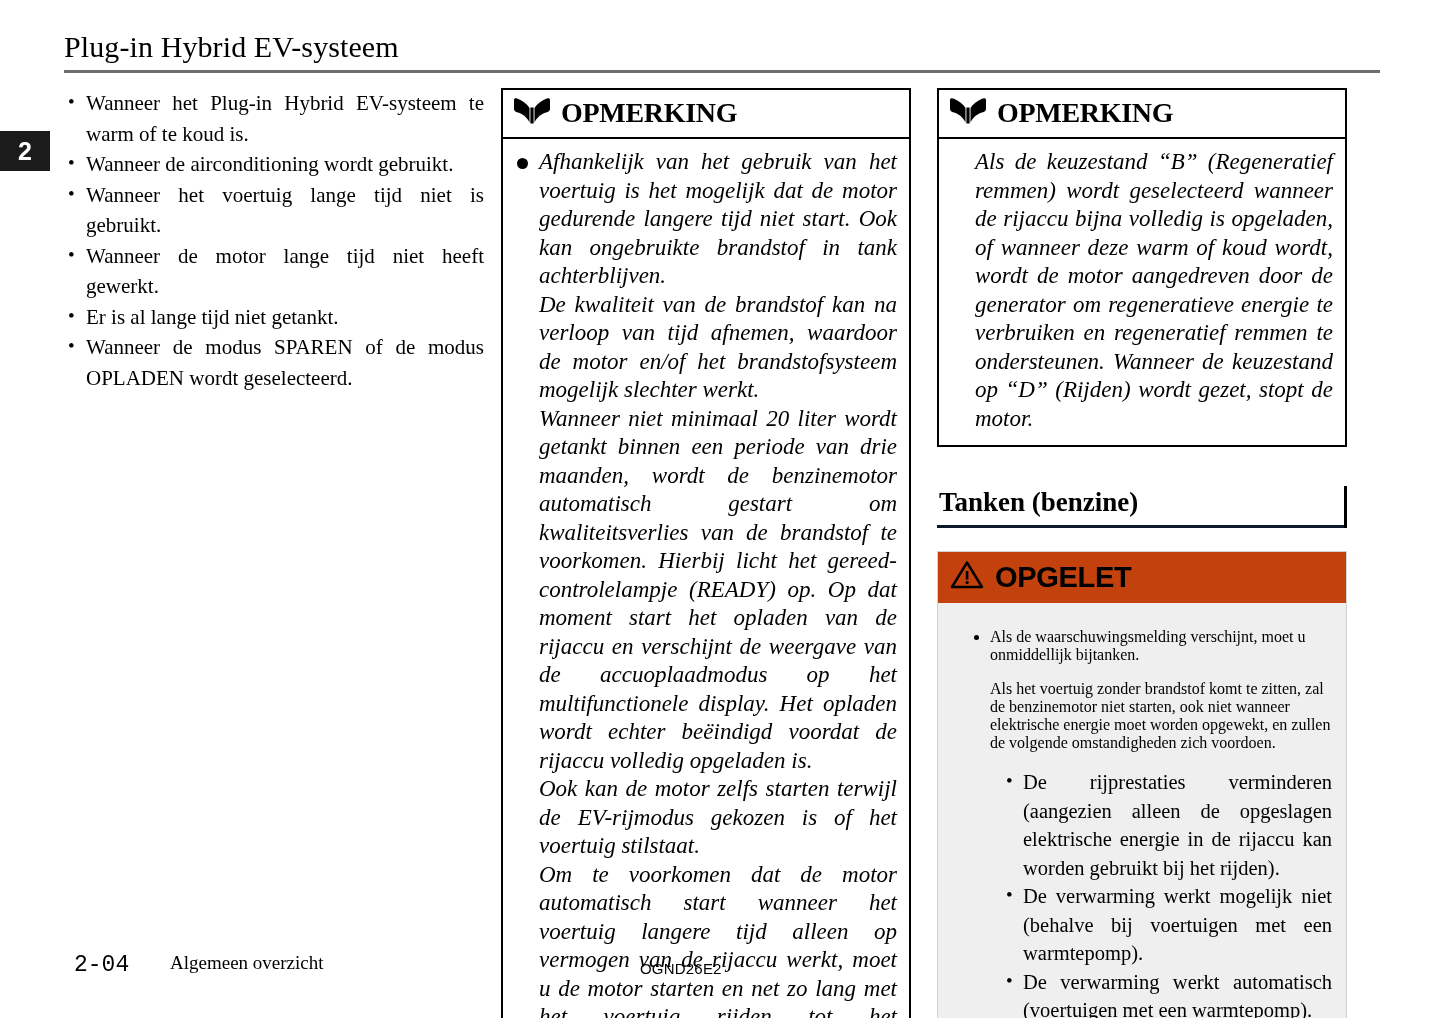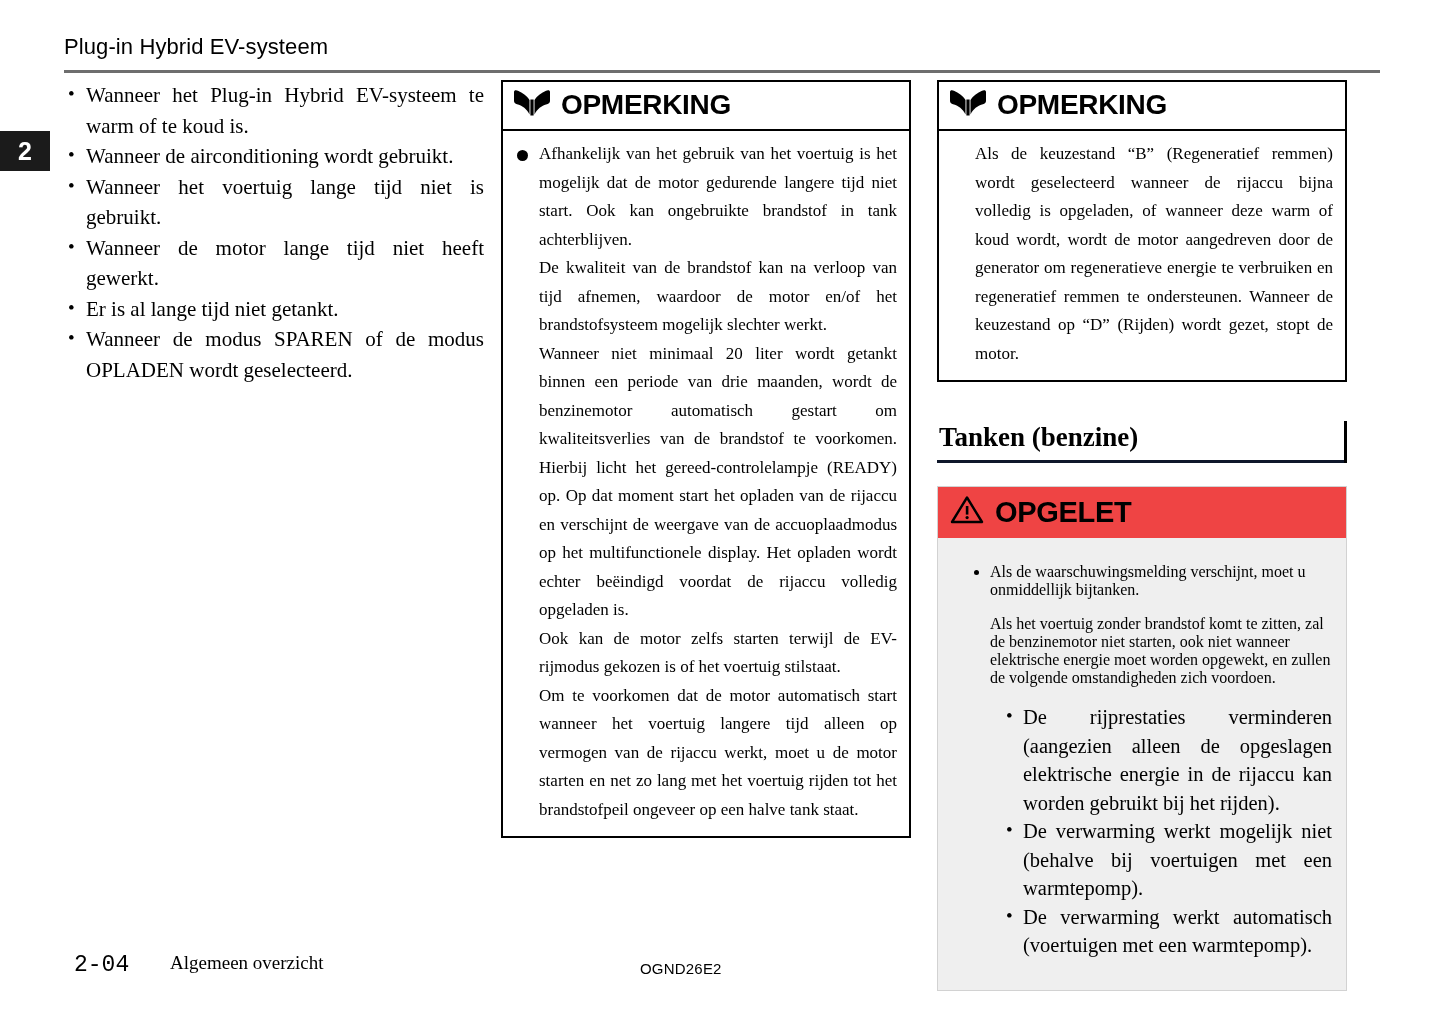--- a/index.html
+++ b/index.html
@@ -18,22 +18,22 @@
   }
 
   
   .page-header {
     position: absolute;
     left: 64px;
     top: 32px;
     width: 1316px;
   }
   .page-header .title {
-    font-family: Liberation Sans, sans-serif;
-    font-size: 22px;
+    font-family: Liberation Serif, serif;
+    font-size: 30px;
     line-height: 30px;
     letter-spacing: 0.1px;
   }
   .header-rule {
     position: absolute;
     left: 64px;
     top: 70px;
     width: 1316px;
     height: 3px;
     background: #6e6e6e;
@@ -53,21 +53,21 @@
     justify-content: center;
     font-family: "Liberation Sans", "DejaVu Sans", sans-serif;
     font-weight: bold;
     font-size: 25px;
   }
 
   
   .columns {
     position: absolute;
     left: 64px;
-    top: 80px;
+    top: 88px;
     width: 1316px;
     height: 800px;
   }
   .col {
     position: absolute;
     top: 0;
     width: 410px;
   }
   .col-left  { left: 0px;   width: 420px; }
   .col-mid   { left: 437px; width: 410px; }
@@ -109,37 +109,38 @@
     box-sizing: border-box;
   }
   .note-head {
     border-bottom: 2.5px solid #000000;
     padding: 7px 10px 8px 10px;
     display: flex;
     align-items: center;
     gap: 10px;
   }
   .note-head .head-label {
-    font-family: Liberation Sans, sans-serif;
+    font-family: Liberation Serif, serif;
     font-weight: bold;
     font-size: 28px;
     letter-spacing: -0.3px;
     line-height: 30px;
   }
   .note-body {
     padding: 9px 12px 12px 12px;
   }
   .note-body p,
   .note-body ul {
     margin: 0;
   }
   .note-body p {
-    font-size: 17px;
+    font-size: 23px;
     line-height: 28.5px;
     text-align: justify;
+    font-style: italic;
   }
   .note-body .indent-block {
     padding-left: 24px;
   }
   .note-body ul.dot-list {
     list-style: none;
     margin: 0;
     padding: 0;
   }
   .note-body ul.dot-list > li {
@@ -186,21 +187,21 @@
     background: #000000;
   }
 
   
   .caution-box {
     background: #efefef;
     border: 1px solid #d2d2d2;
     box-sizing: border-box;
   }
   .caution-head {
-    background: #ef4444;
+    background: #c2410c;
     padding: 8px 12px 9px 12px;
     display: flex;
     align-items: center;
     gap: 11px;
   }
   .caution-head .head-label {
     font-family: "Liberation Sans", "DejaVu Sans", sans-serif;
     font-weight: bold;
     font-size: 29px;
     letter-spacing: -0.3px;

